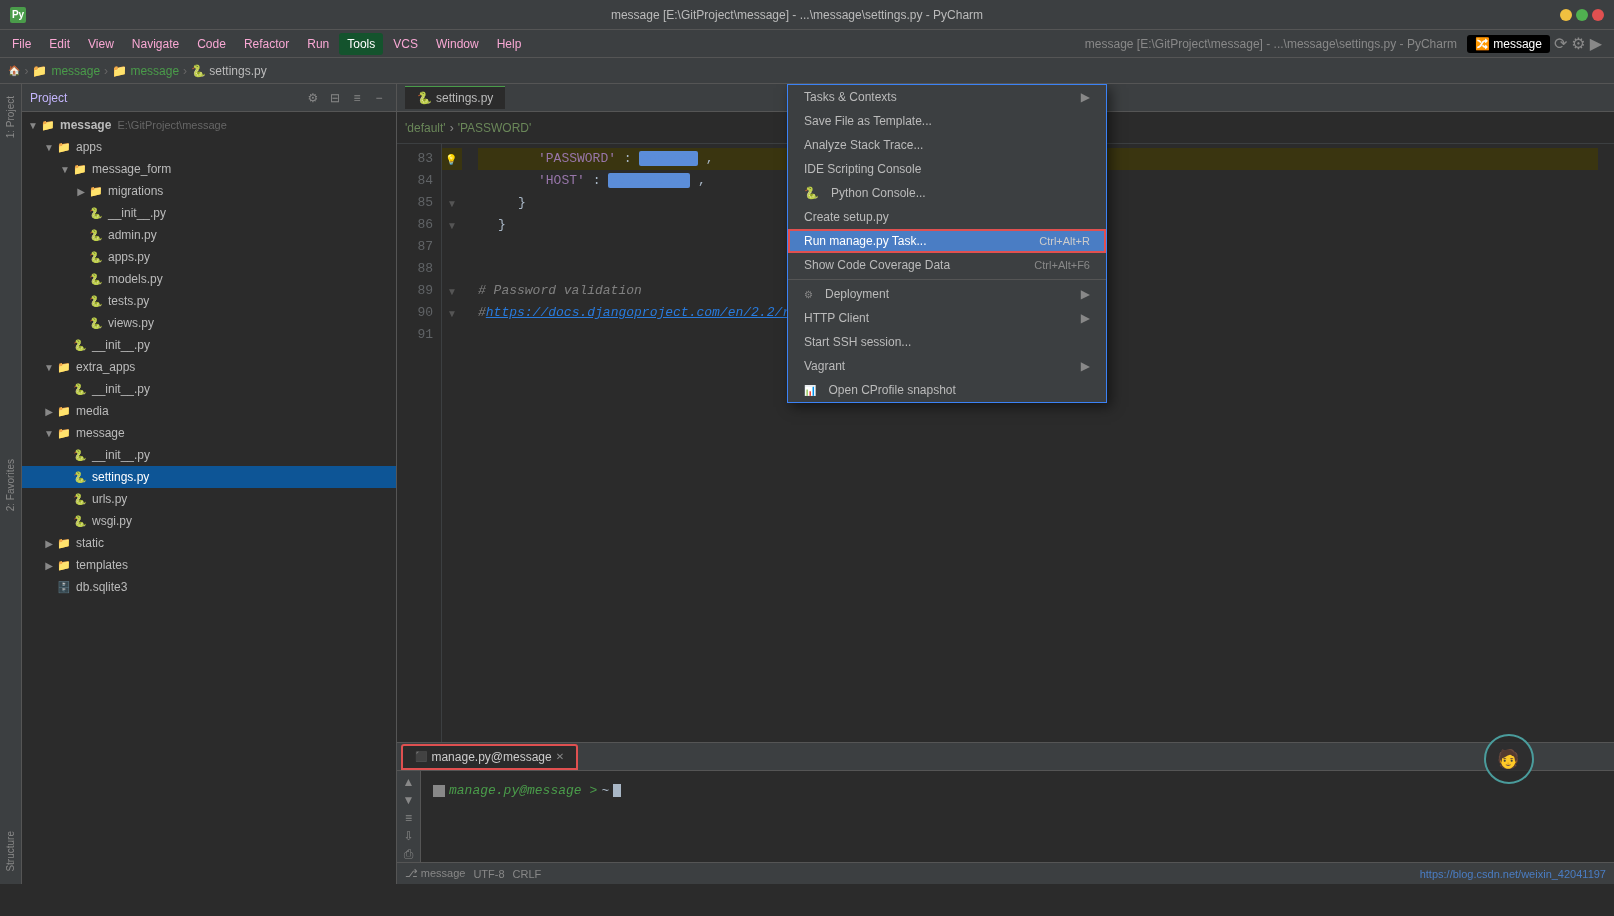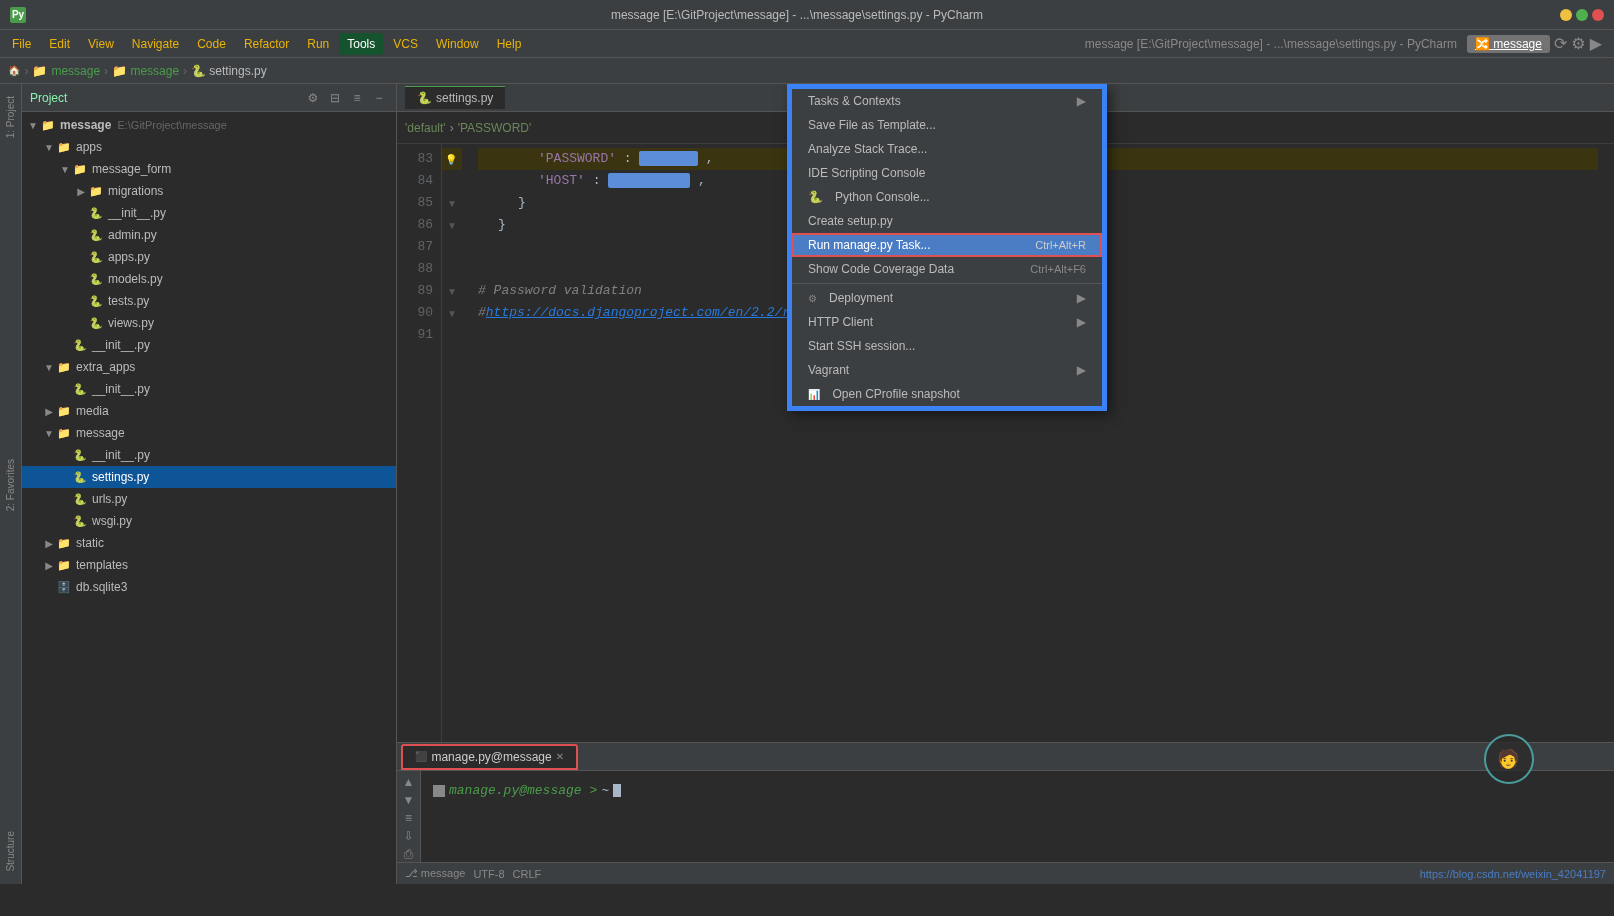--- a/index.html
+++ b/index.html
@@ -56,21 +56,21 @@
       height: 28px;
       display: flex;
       align-items: center;
       padding: 0 4px;
       border-bottom: 1px solid #555;
       gap: 2px;
     }
     .menu-item {
       padding: 4px 8px;
       cursor: pointer;
-      color: #eab308;
+      color: #f9a8d4;
       border-radius: 3px;
       font-size: 12px;
       white-space: nowrap;
     }
     .menu-item.active { background: #14532d; color: white; }
 
     
     .breadcrumb-bar {
       background: #3c3f41;
       height: 26px;
@@ -103,21 +103,21 @@
       background: #3c3f41;
       height: 28px;
       display: flex;
       align-items: center;
       padding: 0 8px;
       gap: 4px;
       border-bottom: 1px solid #555;
     }
     .panel-title {
       font-size: 12px;
-      color: #86efac;
+      color: #c4b5fd;
       flex: 1;
     }
     .panel-icon-btn {
       width: 18px; height: 18px;
       cursor: pointer;
       color: #888;
       display: flex; align-items: center; justify-content: center;
       font-size: 12px;
     }
     .project-tree {
@@ -159,21 +159,21 @@
       overflow: hidden;
       position: relative;
     }
 
     
     .menu-dropdown {
       position: absolute;
       top: 0px;
       left: 390px;
       background: #3c3f41;
-      border: 5px solid #3b82f6;
+      border: 1px solid #3b82f6;
       min-width: 320px;
       z-index: 100;
       box-shadow: 4px 4px 12px rgba(0,0,0,0.5);
     }
     .dropdown-item {
       display: flex;
       align-items: center;
       padding: 5px 16px;
       cursor: pointer;
       font-size: 12px;
@@ -382,21 +382,21 @@
   <div class="menu-item">Code</div>
   <div class="menu-item">Refactor</div>
   <div class="menu-item">Run</div>
   <div class="menu-item active">Tools</div>
   <div class="menu-item">VCS</div>
   <div class="menu-item">Window</div>
   <div class="menu-item">Help</div>
   <div style="flex:1"></div>
   <div style="color:#888; font-size:12px; padding: 0 8px;">message [E:\GitProject\message] - ...\message\settings.py - PyCharm</div>
   <div style="display:flex; align-items:center; gap:4px; margin-right: 8px;">
-    <div style="background:#737373; color:white; border-radius:3px; padding:2px 8px; font-size:12px; cursor:pointer;text-decoration:underline;">
+    <div style="background:#000000; color:white; border-radius:3px; padding:2px 8px; font-size:12px; cursor:pointer;">
       🔀 <span>message</span>
     </div>
     <div style="color:#888; cursor:pointer; font-size:16px;">⟳</div>
     <div style="color:#888; cursor:pointer; font-size:16px;">⚙</div>
     <div style="color:#888; cursor:pointer; font-size:16px;">▶</div>
   </div>
 </div>
 
 <div class="breadcrumb-bar">
   <span style="color:#888; font-size:10px;">🏠</span>

